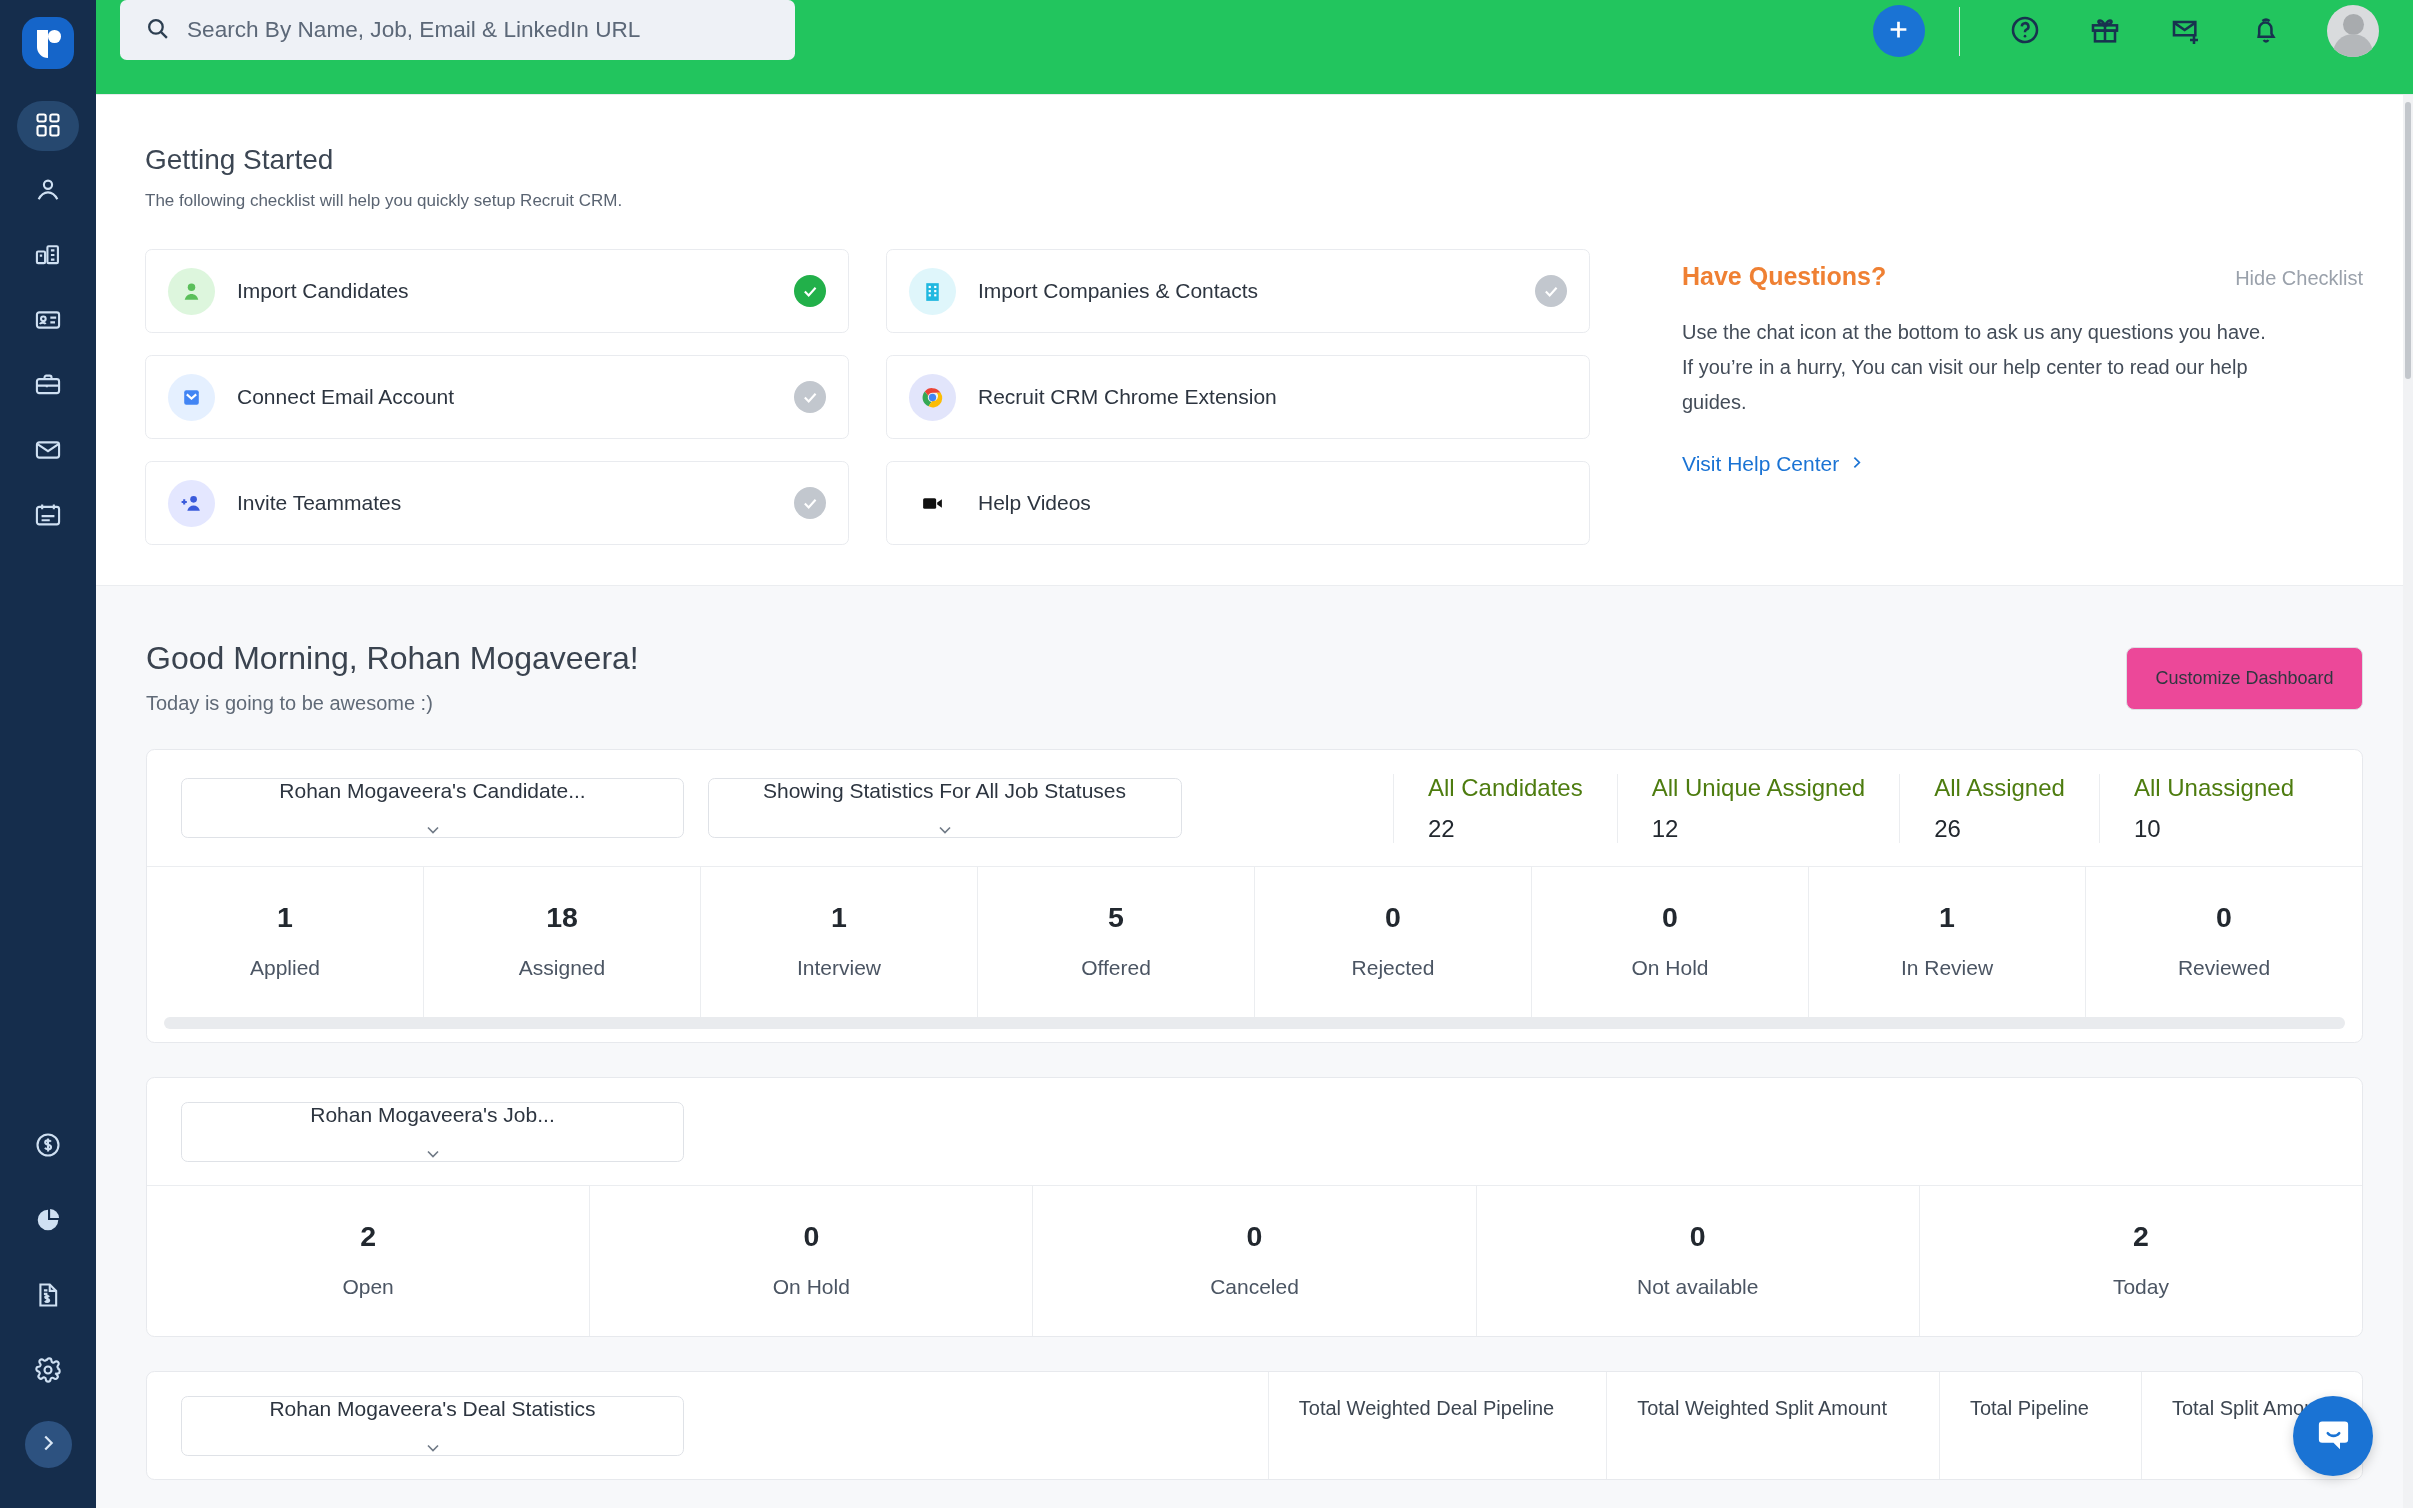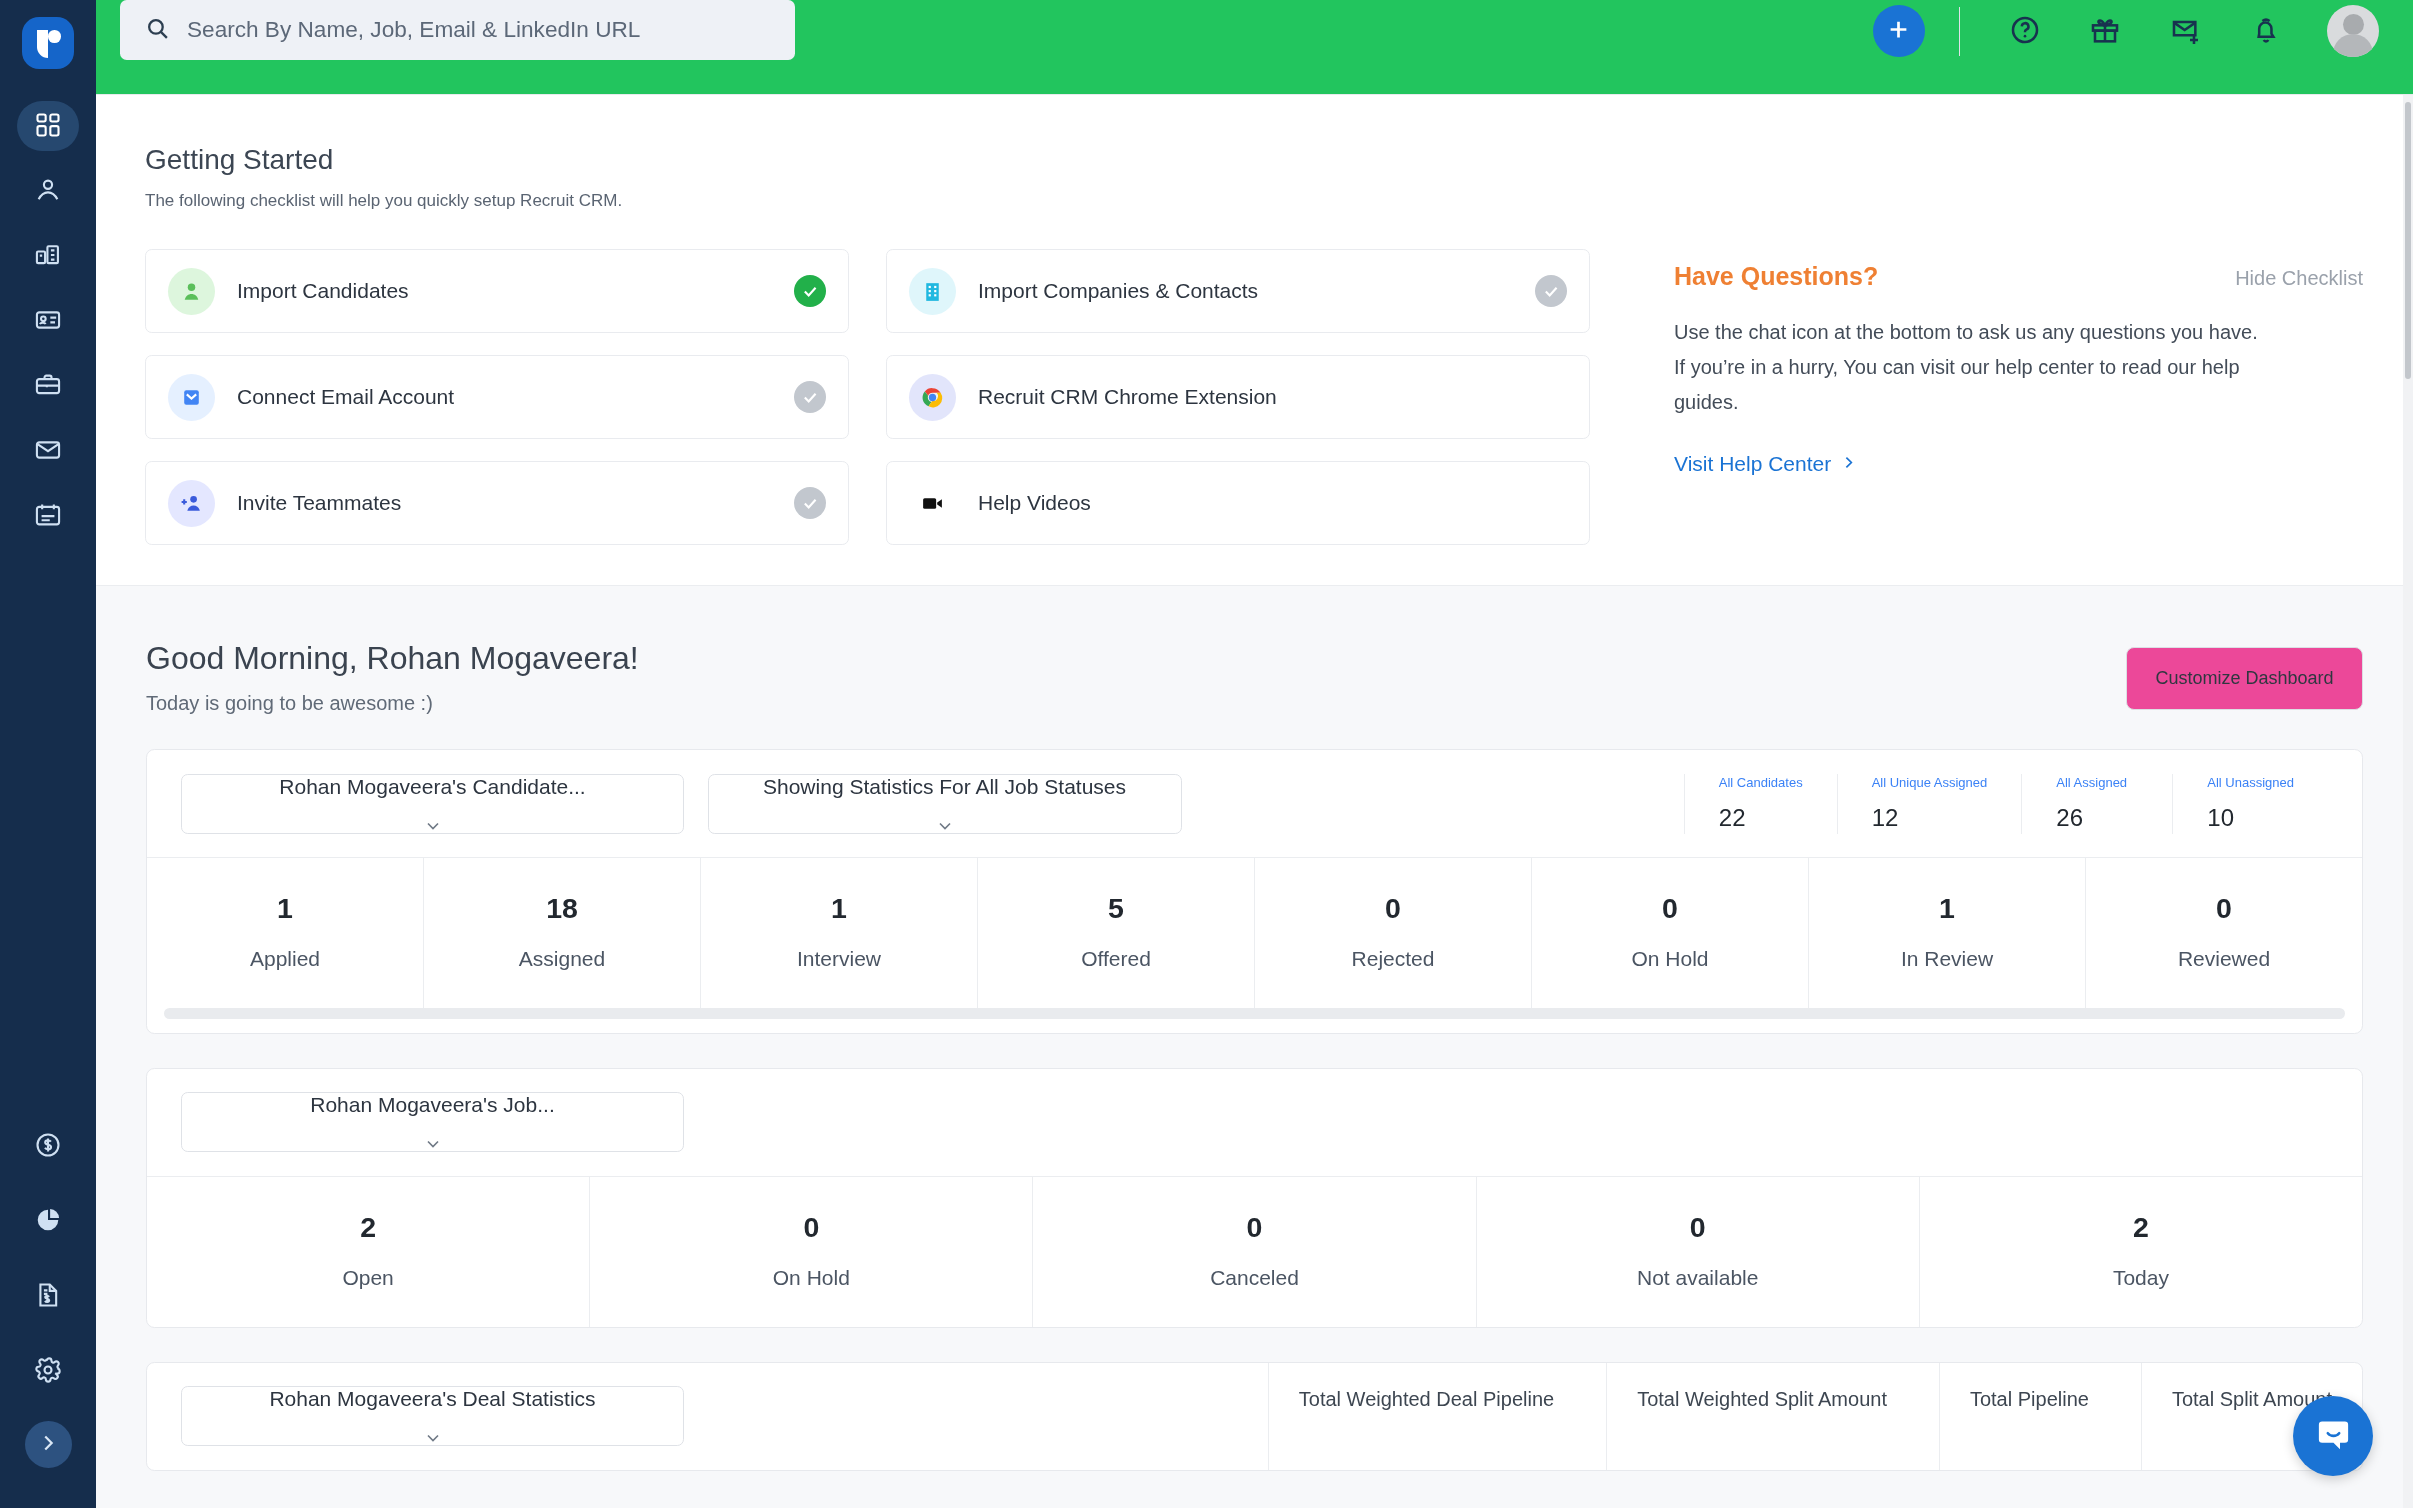--- a/index.html
+++ b/index.html
@@ -102,21 +102,21 @@
     background: #fff; margin: 0; padding: 49px 49px 40px 49px;
     border-bottom: 0.8px solid #ebedf0;
     position: relative;
   }
   .gs-title { font-size: 28px; color: #3c4653; font-weight: 400; }
   .gs-sub { font-size: 17px; color: #5a6472; margin-top: 15px; }
   .hide-checklist {
     position: absolute; right: 50px; top: 172px;
     font-size: 20px; color: #9aa1ab; cursor: pointer;
   }
-  .gs-body { display: flex; gap: 0; margin-top: 38px; }
+  .gs-body { display: flex; gap: 8px; margin-top: 38px; }
   .gs-cols { display: flex; gap: 37px; }
   .gs-col { display: flex; flex-direction: column; gap: 22px; }
   .gs-card {
     width: 704px; height: 84px; background: #fff;
     border: 0.8px solid #e9ebef; border-radius: 6.7px;
     display: flex; align-items: center; padding: 0 22px; gap: 22px;
     cursor: pointer;
   }
   .gs-ic {
     width: 47px; height: 47px; border-radius: 50%;
@@ -161,21 +161,21 @@
   .select svg { width: 20px; height: 20px; stroke: #707a86; fill: none; stroke-width: 2; margin-left: auto; }
   .sel-w1 { width: 503px; }
   .sel-w2 { width: 474px; margin-left: 23.5px; }
   .sel-w3 { width: 503px; }
 
   .head-metrics { margin-left: auto; display: flex; align-self: stretch; }
   .hm {
     padding: 0 34px; display: flex; flex-direction: column; justify-content: center;
     align-items: flex-start; border-left: 0.8px solid #ebedf0; min-width: 151px;
   }
-  .hm-label { font-size: 13px; color: #3b82f6; white-space: nowrap; }
+  .hm-label { font-size: 24px; color: #4d7c0f; white-space: nowrap; }
   .hm-val { font-size: 24px; color: #22282f; margin-top: 13.4px; }
 
   .panel-divider { height: 0.8px; background: #ebedf0; }
   .stat-row { display: flex; }
   .stat-cell {
     flex: 1; padding: 34px 8.4px 37px 8.4px;
     display: flex; flex-direction: column; align-items: center; gap: 22px;
     border-left: 0.8px solid #ebedf0;
   }
   .stat-cell:first-child { border-left: none; }

